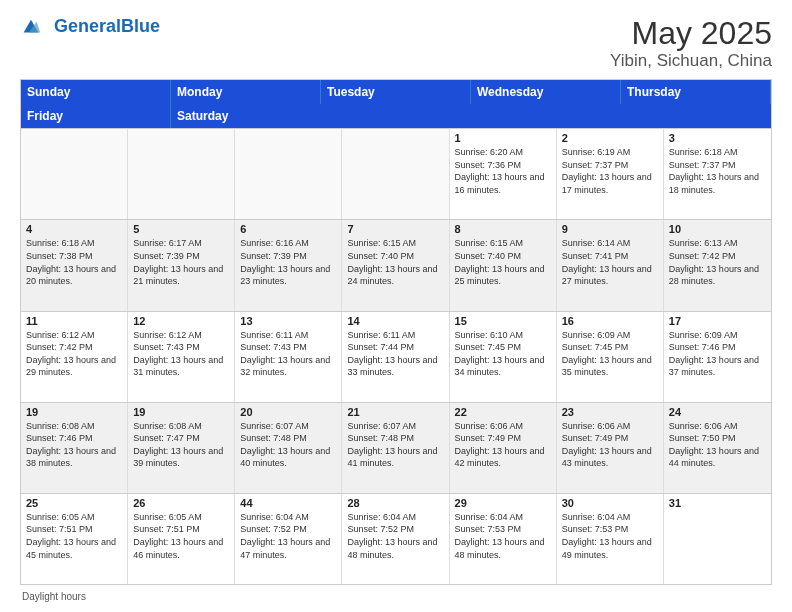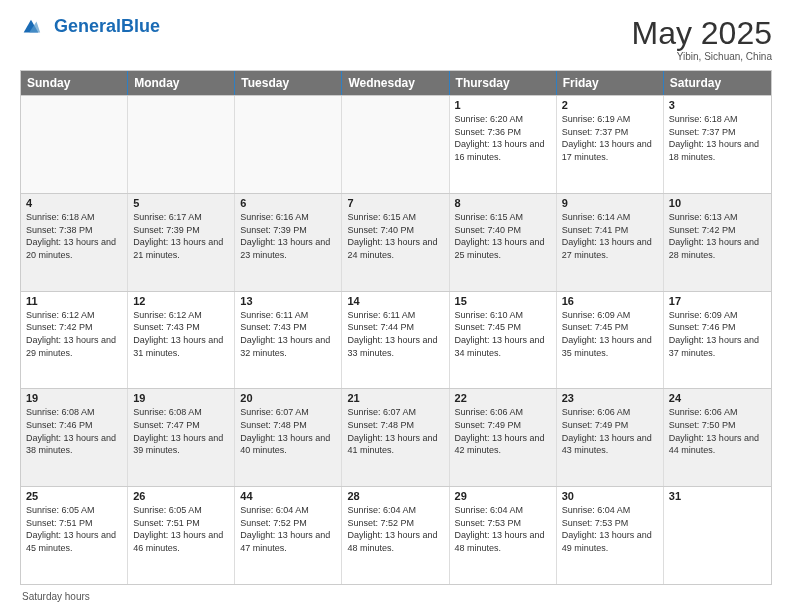--- a/index.html
+++ b/index.html
@@ -44,34 +44,34 @@
     .title-block {
       text-align: right;
     }
     .title-block h1 {
       font-size: 32px;
       font-weight: normal;
       color: #333;
       line-height: 1.1;
     }
     .title-block h2 {
-      font-size: 10px;
+      font-size: 17px;
       font-weight: normal;
       color: #555;
     }
     .calendar {
       flex: 1;
       display: flex;
       flex-direction: column;
       border: 1px solid #ccc;
     }
     .cal-header {
       display: grid;
-      grid-template-columns: repeat(7, 1fr);
-      background: #737373;
+      grid-template-columns: repeat(5, 1fr);
+      background: #1d4ed8;
     }
     .cal-header-cell {
       color: #fff;
       font-size: 12px;
       font-weight: bold;
       padding: 5px 6px;
       text-align: left;
       border-right: 1px solid #2d7fc4;
     }
     .cal-header-cell:last-child { border-right: none; }
@@ -282,14 +282,14 @@
             <div class="day-num">30</div>
             <div class="cell-info">Sunrise: 6:04 AM<br>Sunset: 7:53 PM<br>Daylight: 13 hours and 49 minutes.</div>
           </div>
           <div class="cal-cell">
             <div class="day-num">31</div>
           </div>
         </div>
       </div>
   </div>
 
-  <div class="footer">Saturday hours</div>
+  <div class="footer">Daylight hours</div>
 </div>
 
 </body></html>

